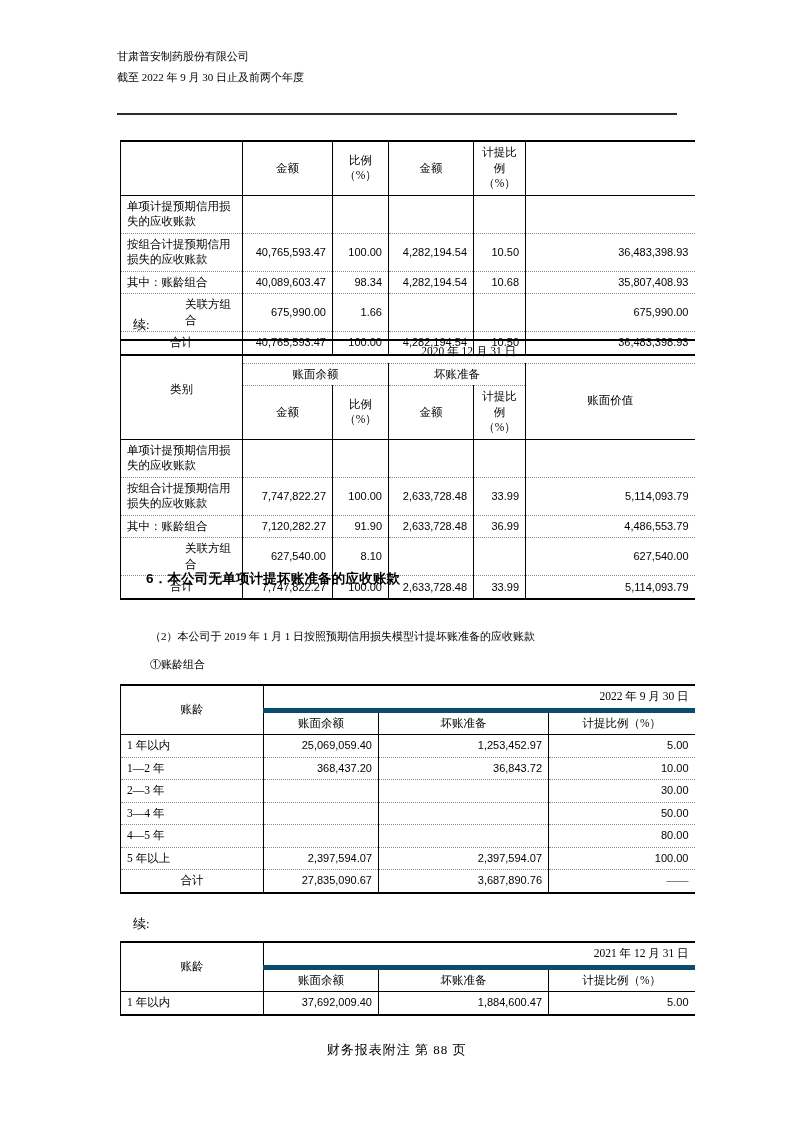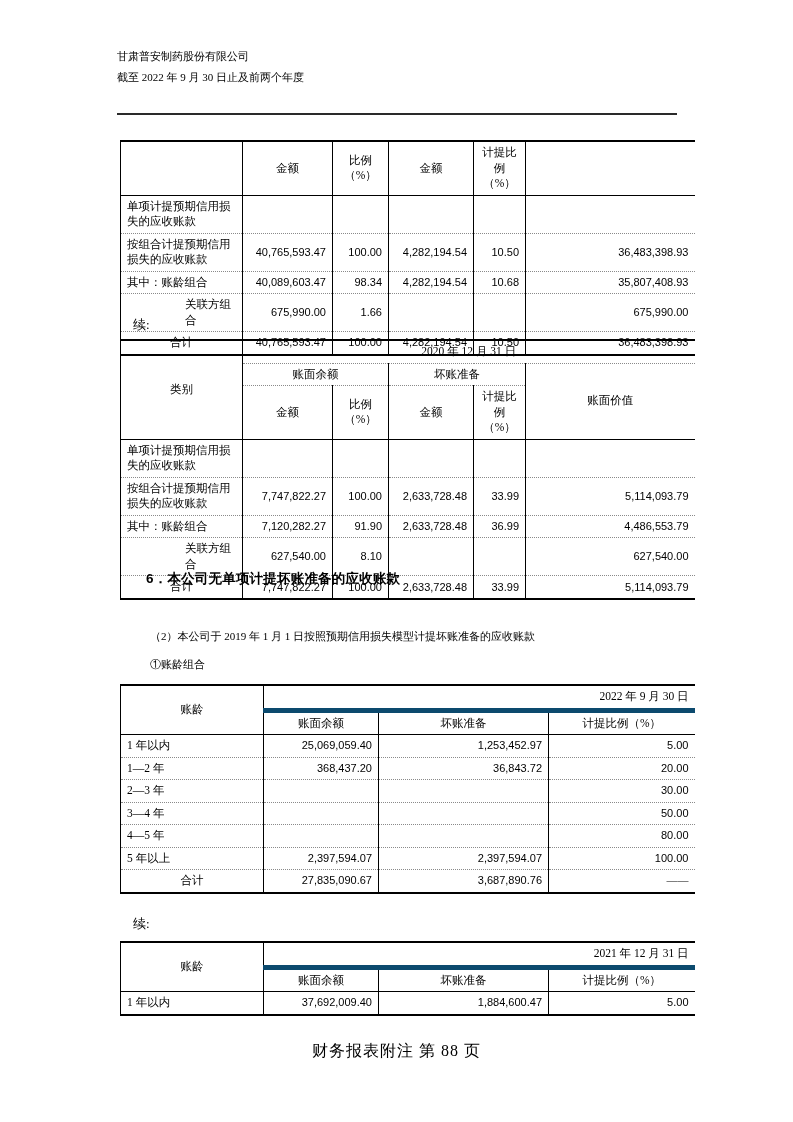--- a/index.html
+++ b/index.html
@@ -46,21 +46,21 @@
   .sec { position:absolute; left:146px; font-size:13.5px; font-weight:bold;
          font-family:"Liberation Sans", sans-serif; letter-spacing:0.2px; }
   .sec3 { top:570px; }
   .sec4 { top:600px; }
   .para { position:absolute; left:150px; font-size:11px; }
   .para2 { top:629px; }
   .paraA { top:657px; }
 
   
   .footer { position:absolute; left:0; top:1041px; width:793px; text-align:center;
-            font-size:16px; letter-spacing:1px; }
+            font-size:13px; letter-spacing:1px; }
 </style>
 </head>
 <body>
 
 <div class="page">
 
   <div class="doc-header">
     <div>甘肃普安制药股份有限公司</div>
     <div>截至 2022 年 9 月 30 日止及前两个年度</div>
   </div>
@@ -221,21 +221,21 @@
     <tr>
       <td class="lbl">1 年以内</td>
       <td class="num">25,069,059.40</td>
       <td class="num">1,253,452.97</td>
       <td class="num">5.00</td>
     </tr>
     <tr>
       <td class="lbl">1—2 年</td>
       <td class="num">368,437.20</td>
       <td class="num">36,843.72</td>
-      <td class="num">20.00</td>
+      <td class="num">10.00</td>
     </tr>
     <tr>
       <td class="lbl">2—3 年</td>
       <td class="num"></td>
       <td class="num"></td>
       <td class="num">30.00</td>
     </tr>
     <tr>
       <td class="lbl">3—4 年</td>
       <td class="num"></td>

